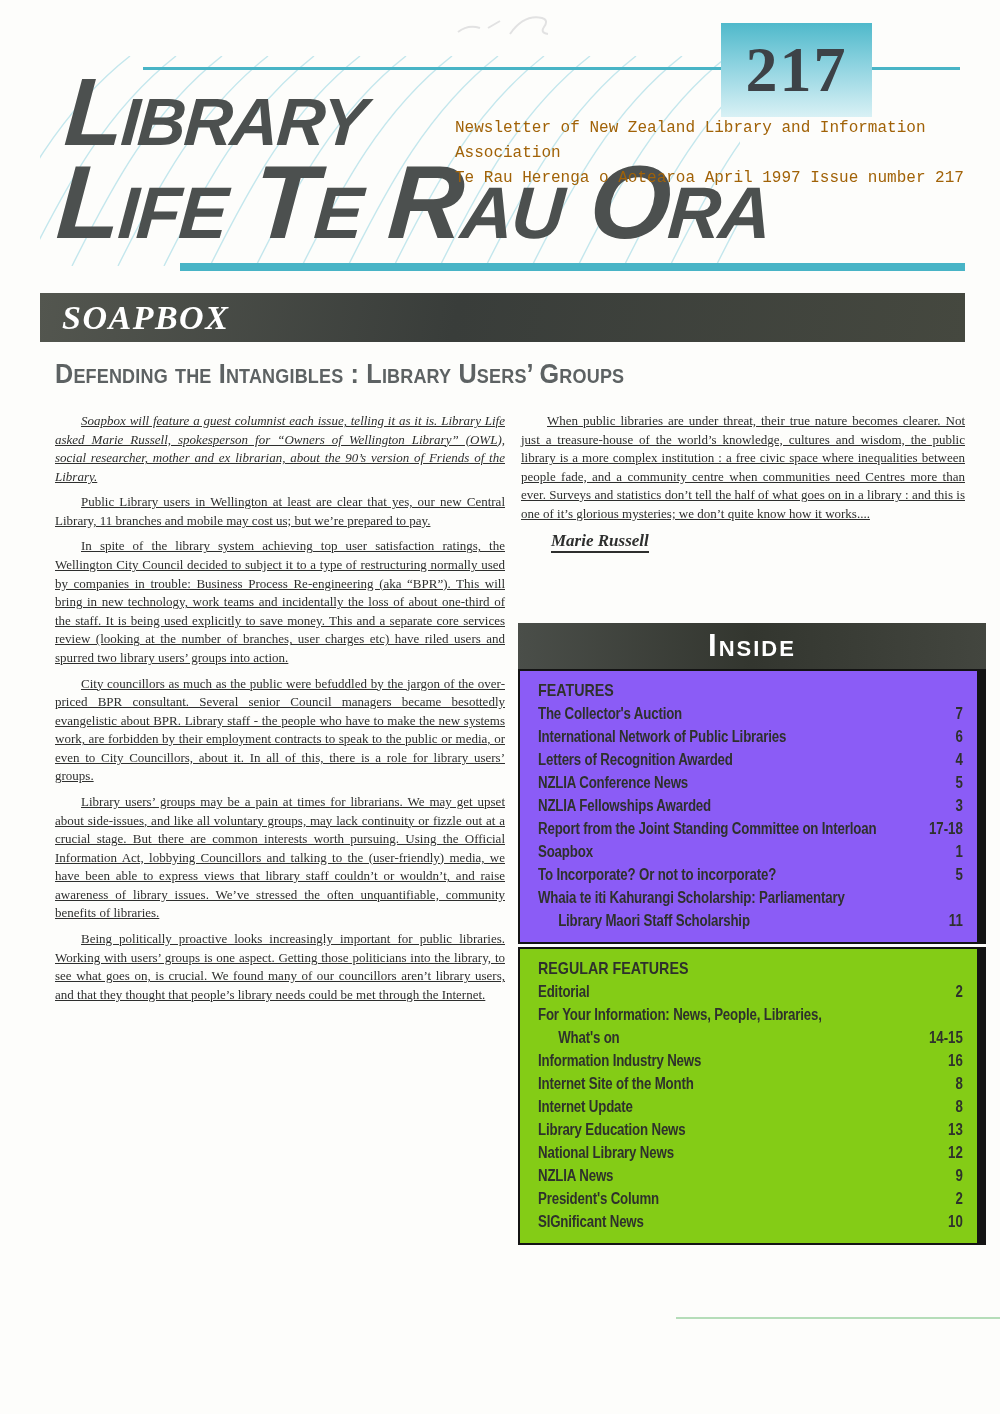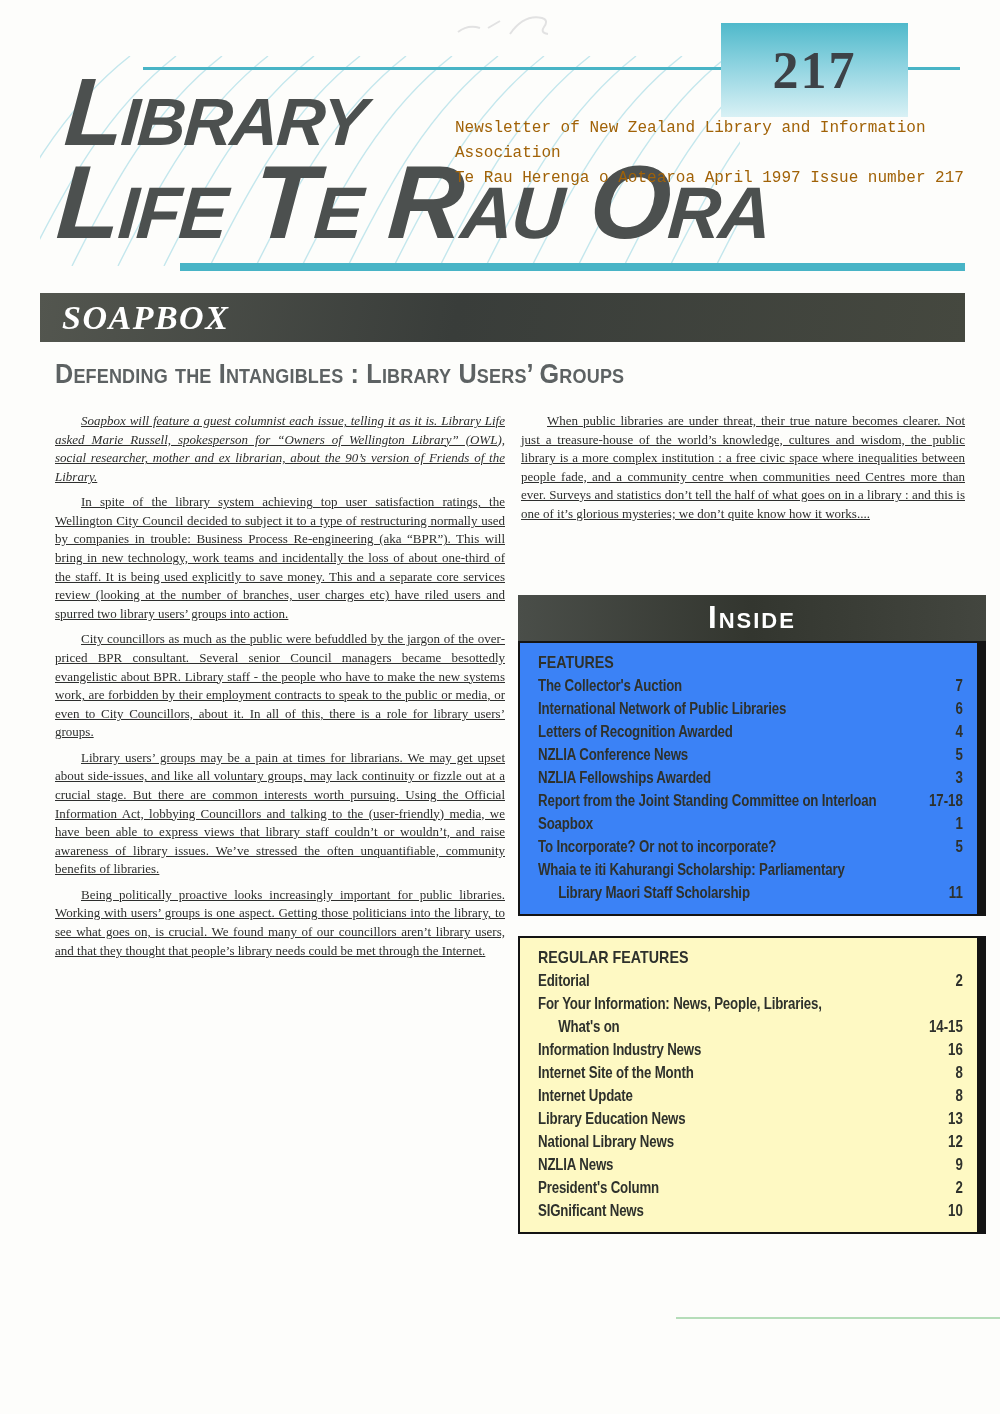--- a/index.html
+++ b/index.html
@@ -9,24 +9,24 @@
     margin:0 auto;
     background:#fdfdfb;
     font-family:"Liberation Serif",serif;
     overflow:hidden;
   }
   
   .mast-arcs{position:absolute;left:40px;top:56px;z-index:0;}
   .pencil-mark{position:absolute;left:450px;top:4px;opacity:.55;z-index:3;}
   .teal-line{position:absolute;left:143px;top:67px;width:817px;height:3px;background:#48b4c6;z-index:1;}
   .issue-badge{
-    position:absolute;left:721px;top:23px;width:187px;height:94px;
+    position:absolute;left:721px;top:23px;width:151px;height:94px;
     background:linear-gradient(180deg,#4fb9cb 0%,#8ed3e0 45%,#d9f1f5 100%);
     display:flex;align-items:center;justify-content:center;
-    font-family:"Liberation Serif",serif;font-weight:700;font-size:52px;color:#3d4247;
+    font-family:"Liberation Serif",serif;font-weight:700;font-size:64px;color:#3d4247;
     z-index:2;letter-spacing:2px;text-align:center;
   }
   .mast-line{
     position:absolute;z-index:2;line-height:1;
     font-family:"Liberation Sans",sans-serif;font-style:italic;font-weight:700;
     font-variant-caps:small-caps;color:#4c504f;letter-spacing:-2px;
     transform:skewX(-4deg);transform-origin:left bottom;white-space:nowrap;
   }
   .mast-line1{left:62px;top:64px;font-size:96px;}
   .mast-line2{left:54px;top:150px;font-size:104px;}
@@ -70,24 +70,24 @@
   .inside-panel{margin-top:72px;margin-left:-3px;width:468px;}
   .inside-header{
     height:46px;background:linear-gradient(90deg,#4a4e49 0%,#33362f 50%,#43463f 100%);
     display:flex;align-items:center;justify-content:center;
   }
   .inside-header span{
     font-family:"Liberation Sans",sans-serif;font-weight:700;
     font-variant-caps:small-caps;font-size:31px;color:#ffffff;letter-spacing:2px;
   }
   .toc-box{
-    background:#3b82f6;border:2px solid #141414;border-right-width:9px;
+    background:#8b5cf6;border:2px solid #141414;border-right-width:9px;
     padding:8px 14px 10px 18px;box-sizing:border-box;
   }
-  .toc-box.gray{background:#fef9c3;margin-top:20px;}
+  .toc-box.gray{background:#84cc16;margin-top:3px;}
   .toc-list{width:119%;transform:scaleX(0.84);transform-origin:left top;}
   .toc-heading{
     font-family:"Liberation Sans",sans-serif;font-weight:700;font-size:17px;
     color:#2e312c;line-height:23px;
   }
   .toc-row{font-family:"Liberation Sans",sans-serif;font-weight:700;font-size:15.8px;color:#2e312c;}
   .toc-line{display:flex;justify-content:space-between;align-items:baseline;line-height:23px;}
   .toc-label{letter-spacing:-0.2px;}
   .toc-line2 .toc-label{padding-left:24px;}
   .toc-page{padding-left:8px;white-space:nowrap;}
@@ -147,32 +147,36 @@
   </div>
 
   <div class="article-title">Defending the Intangibles : Library Users’ Groups</div>
 
   <div class="columns">
 
     <div class="col-left">
       <p class="intro">Soapbox will feature a guest columnist each issue, telling it as it is.  Library Life asked Marie Russell, spokesperson for “Owners of Wellington Library” (OWL), social researcher, mother and ex librarian, about the 90’s version of Friends of the Library.</p>
       <div>
 
+          <p class="body-para">Public Library users in Wellington at least are clear that yes, our new Central Library, 11 branches and mobile may cost us; but we’re prepared to pay.</p>
           <p class="body-para">In spite of the library system achieving top user satisfaction ratings, the Wellington City Council decided to subject it to a type of restructuring normally used by companies in trouble: Business Process Re-engineering (aka “BPR”).  This will bring in new technology, work teams and incidentally the loss of about one-third of the staff.  It is being used explicitly to save money.  This and a separate core services review (looking at the number of branches, user charges etc) have riled users and spurred two library users’ groups into action.</p>
           <p class="body-para">City councillors as much as the public were befuddled by the jargon of the over-priced BPR consultant.  Several senior Council managers became besottedly evangelistic about BPR. Library staff -  the people who have to make the new systems work, are forbidden by their employment contracts to speak to the public or media, or even to City Councillors, about it. In all of this, there is a role for library users’ groups.</p>
           <p class="body-para">Library users’ groups may be a pain at times for librarians. We may get upset about side-issues, and like all voluntary groups, may lack continuity or fizzle out at a crucial stage. But there are common interests worth pursuing.  Using the Official Information Act, lobbying Councillors and talking to the (user-friendly) media, we have been able to express views that library staff couldn’t or wouldn’t, and raise awareness of library issues.  We’ve stressed the often unquantifiable, community benefits of libraries.</p>
           <p class="body-para">Being politically proactive looks increasingly important for public libraries.  Working with users’ groups is one aspect. Getting those politicians into the library, to see what goes on, is crucial.  We found many of our councillors aren’t library users, and that they thought that people’s library needs could be met through the Internet.</p>
         </div>
     </div>
 
     <div class="col-right">
       <div>
 
       <p class="body-para">When public libraries are under threat, their true nature becomes clearer.  Not just a treasure-house of the world’s knowledge, cultures and wisdom, the public library is a more complex institution : a free civic space where inequalities between people fade, and a community centre when communities need Centres more than ever.  Surveys and statistics don’t tell the half of what goes on in a library : and this is one of it’s glorious mysteries; we don’t quite know how it works....</p>
         </div>
+      <div class="byline">
+        <span>Marie Russell</span>
+      </div>
 
       <aside class="inside-panel">
         <div class="inside-header">
           <span>Inside</span>
         </div>
 
         <div class="toc-box">
           <div class="toc-list">
             <div class="toc-heading">FEATURES</div>
             <div>

